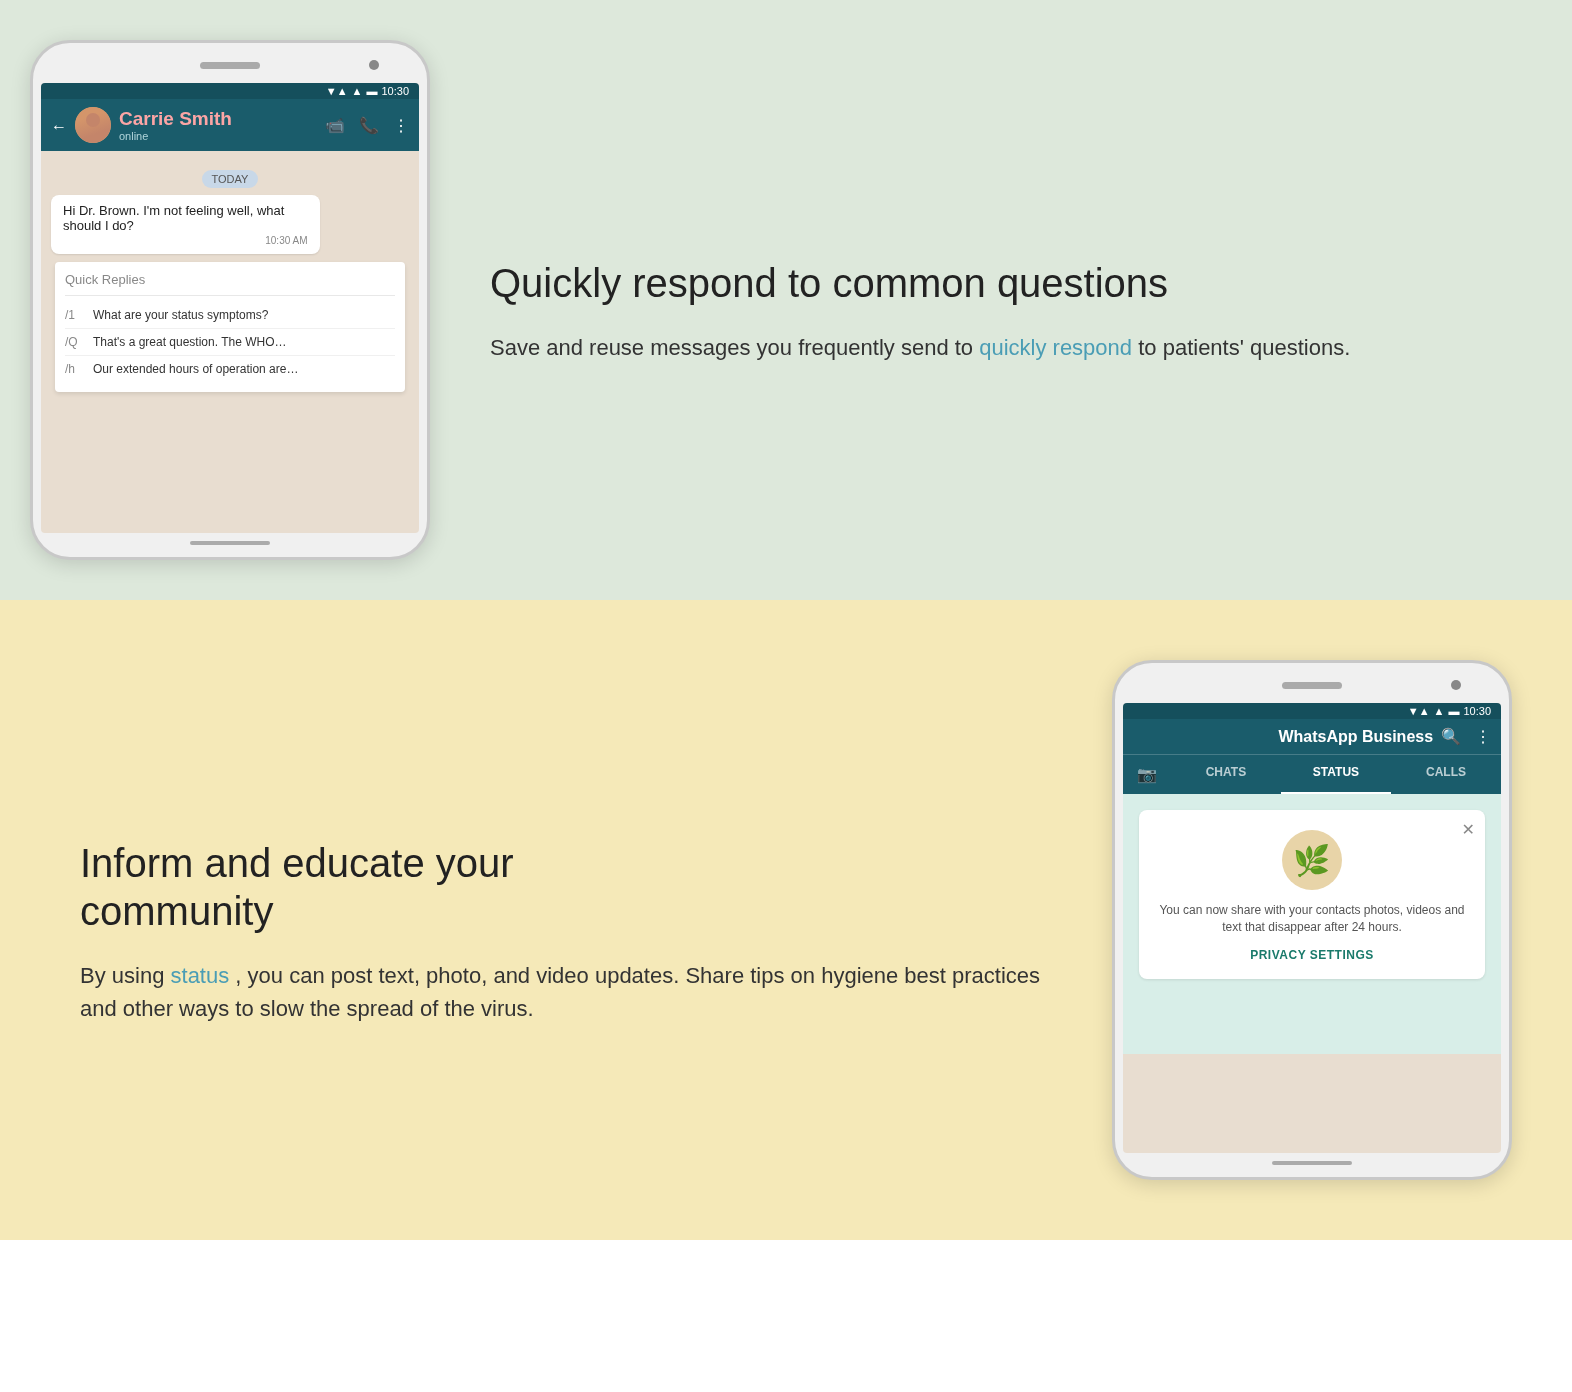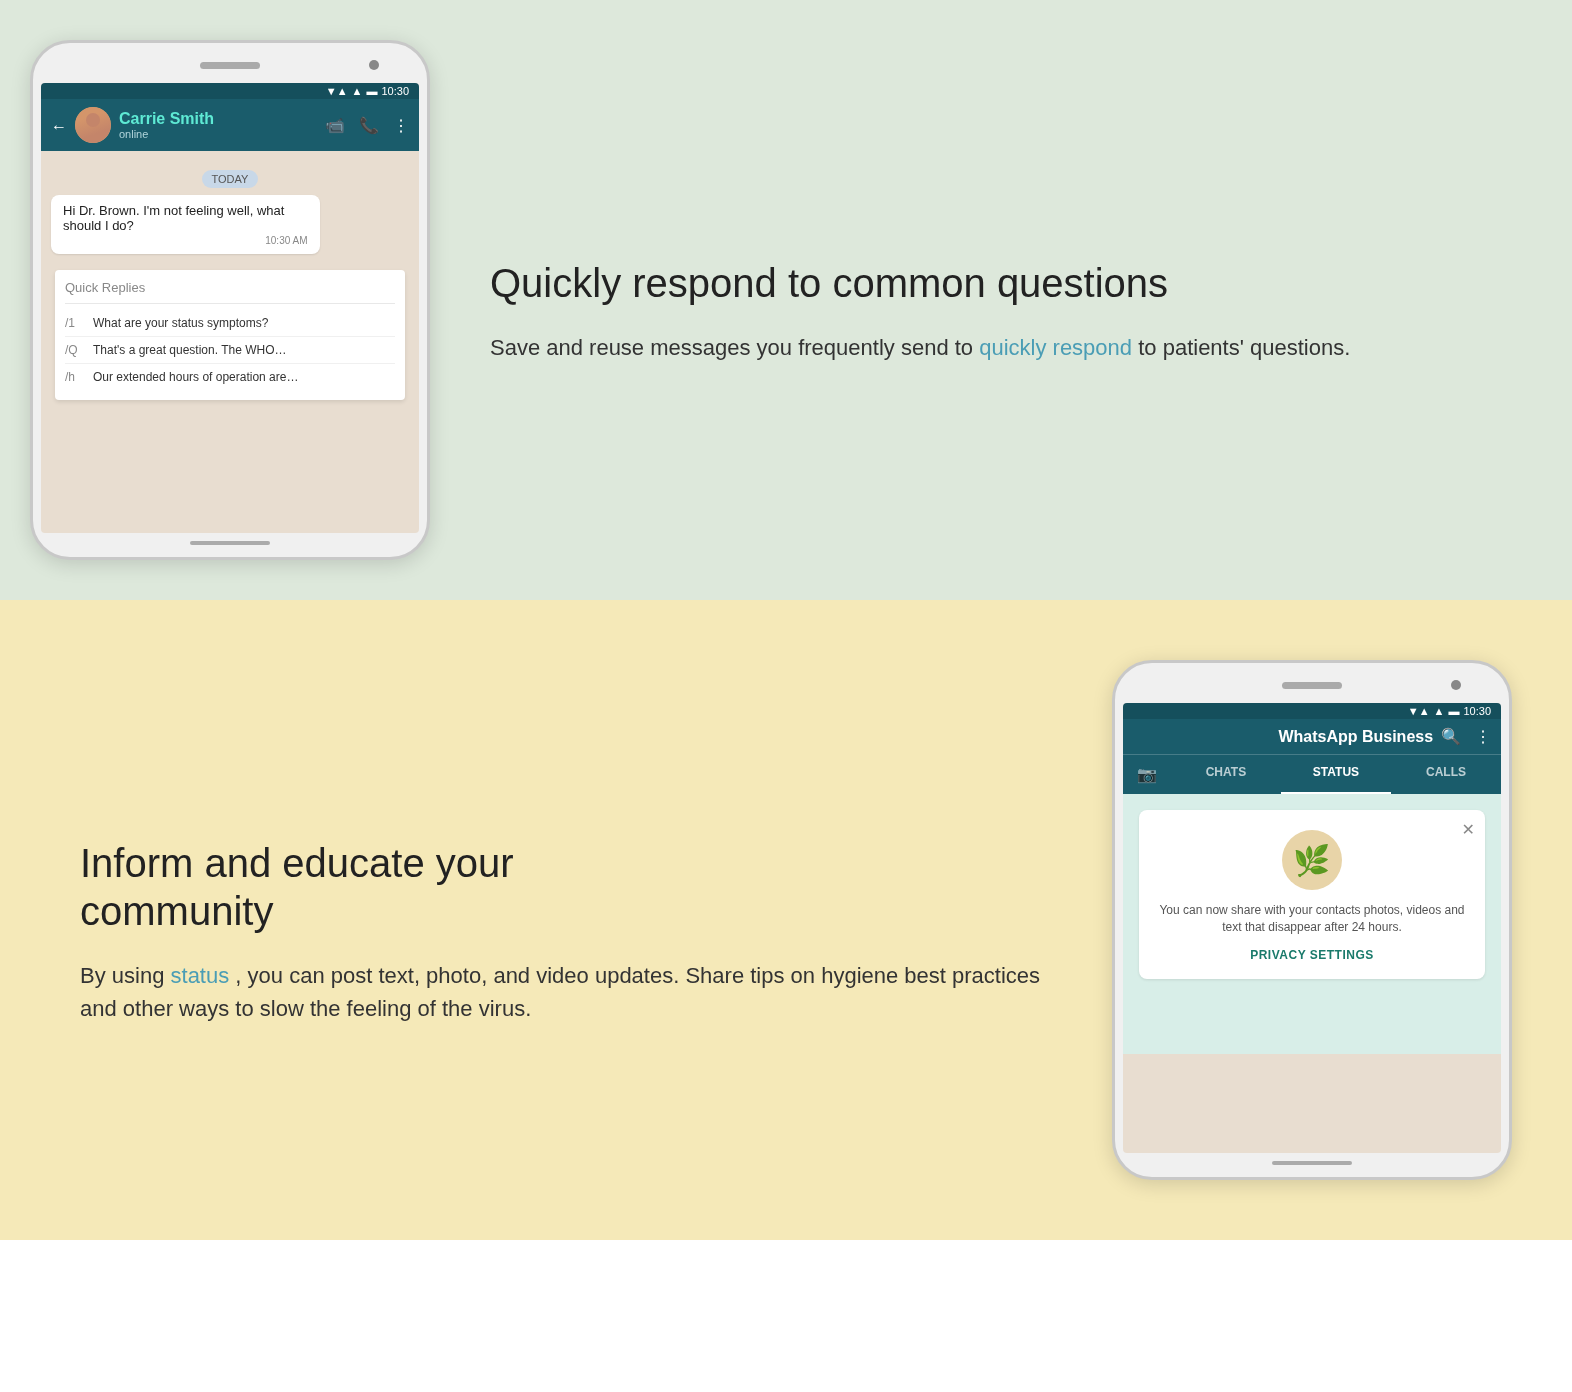--- a/index.html
+++ b/index.html
@@ -128,22 +128,22 @@
       top: 6px;
       left: 50%;
       transform: translateX(-50%);
     }
 
     .wa-contact-info {
       flex: 1;
     }
 
     .wa-contact-name {
-      color: #5eead4;
-      font-size: 16px;
+      color: #fca5a5;
+      font-size: 19px;
       font-weight: 600;
     }
 
     .wa-contact-status {
       color: #b0d4da;
       font-size: 11px;
     }
 
     .wa-header-icons {
       display: flex;
@@ -169,21 +169,21 @@
       font-size: 11px;
       padding: 3px 10px;
       border-radius: 10px;
     }
 
     .wa-message-bubble {
       background: white;
       border-radius: 8px;
       padding: 8px 12px;
       max-width: 75%;
-      margin-bottom: 16px;
+      margin-bottom: 8px;
       position: relative;
       font-size: 13px;
       color: #222;
       box-shadow: 0 1px 2px rgba(0,0,0,0.1);
     }
 
     .wa-message-time {
       font-size: 10px;
       color: #888;
       text-align: right;
@@ -475,21 +475,21 @@
 <div class="section-bottom">
 
   <div class="text-content">
     <h2 class="section-heading">
       <span>Inform and educate your</span><br>
       <span>community</span>
     </h2>
     <p class="section-body">
       <span>By using</span>
       <a class="link-text">status</a>
-      <span>, you can post text, photo, and video updates. Share tips on hygiene best practices and other ways to slow the feeling of the virus.</span>
+      <span>, you can post text, photo, and video updates. Share tips on hygiene best practices and other ways to slow the spread of the virus.</span>
     </p>
   </div>
 
   <div class="phone-mockup">
     <div class="phone-top-bar">
       <div class="phone-speaker"></div>
       <div class="phone-camera"></div>
     </div>
     <div class="phone-screen">
 

